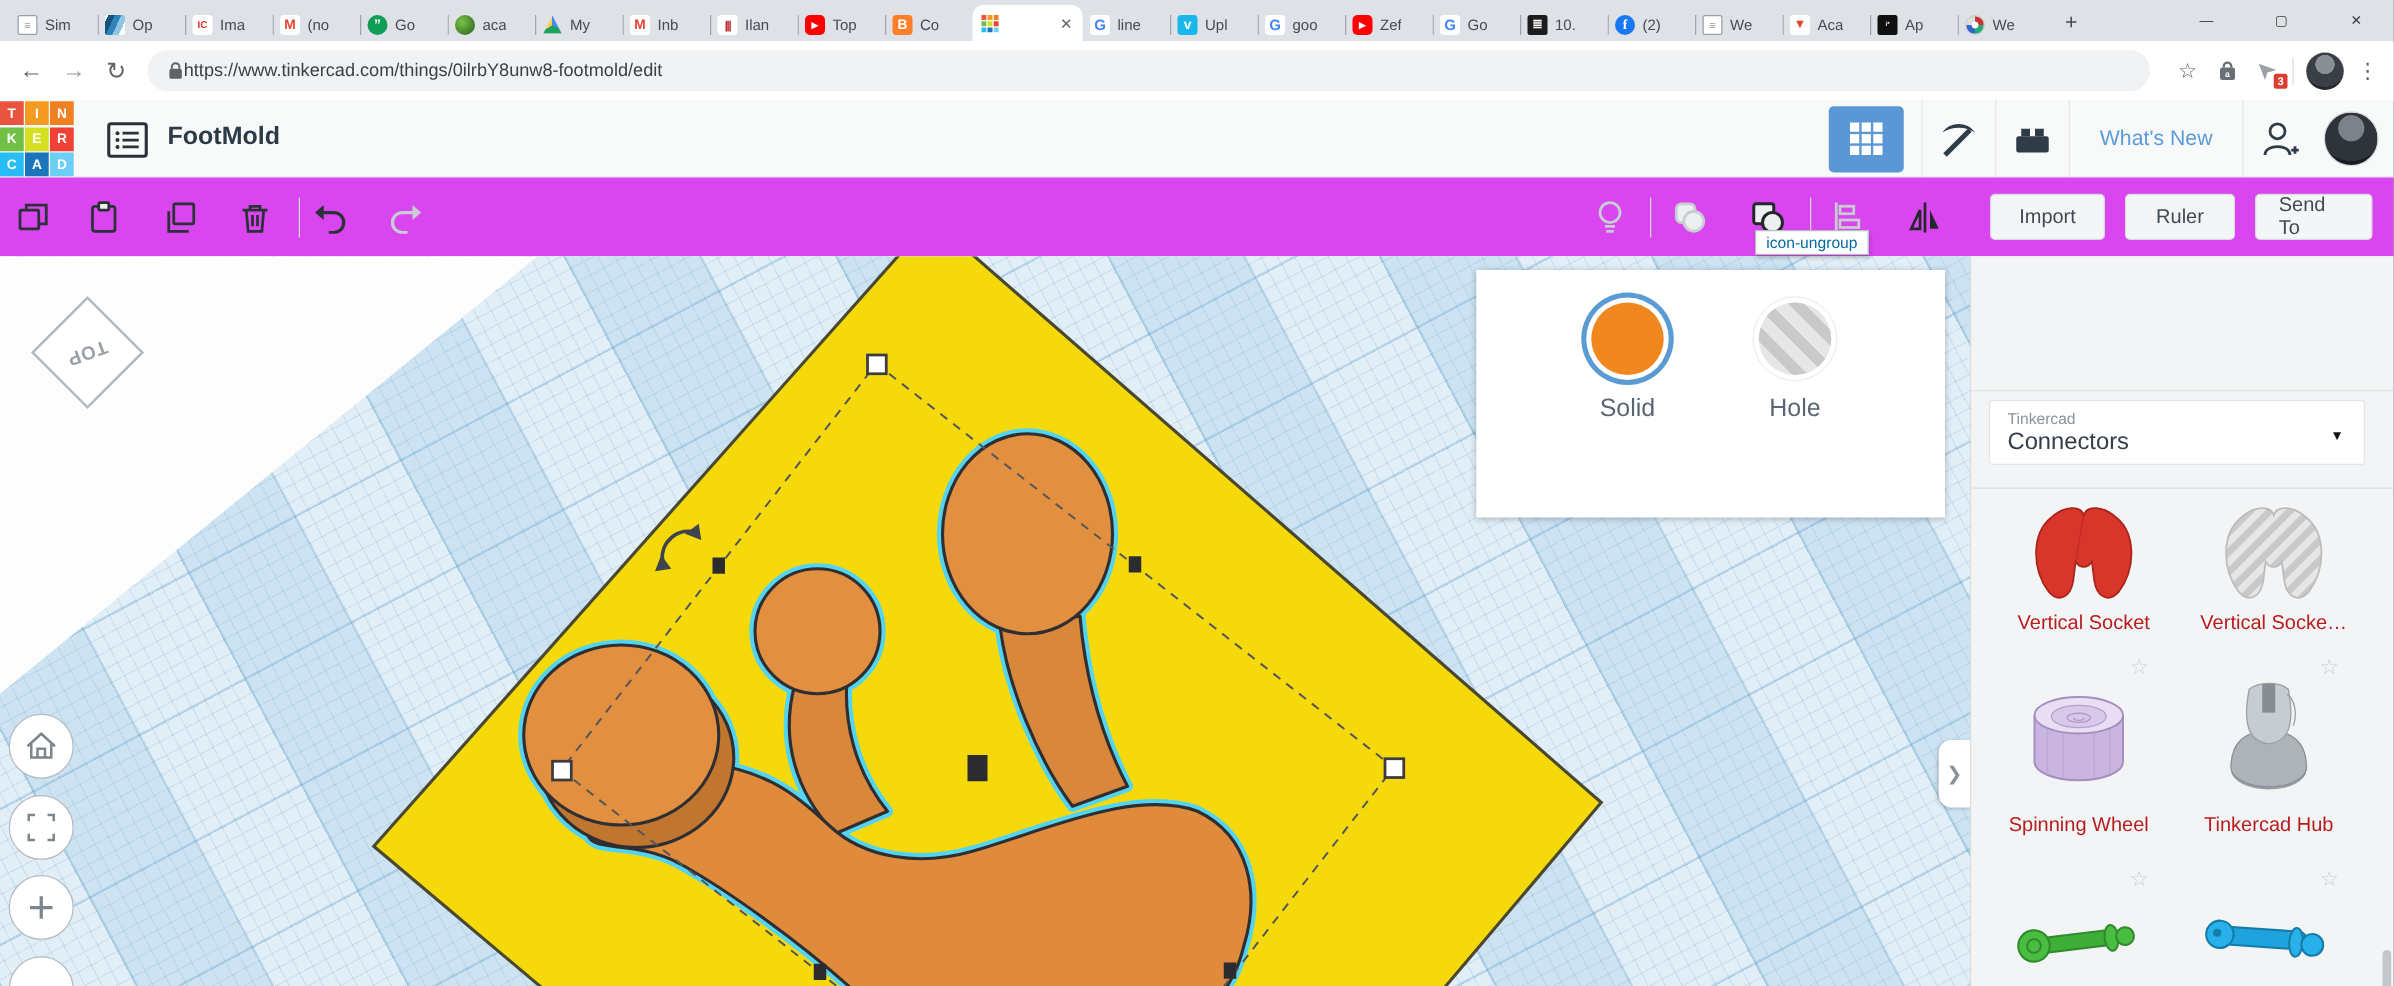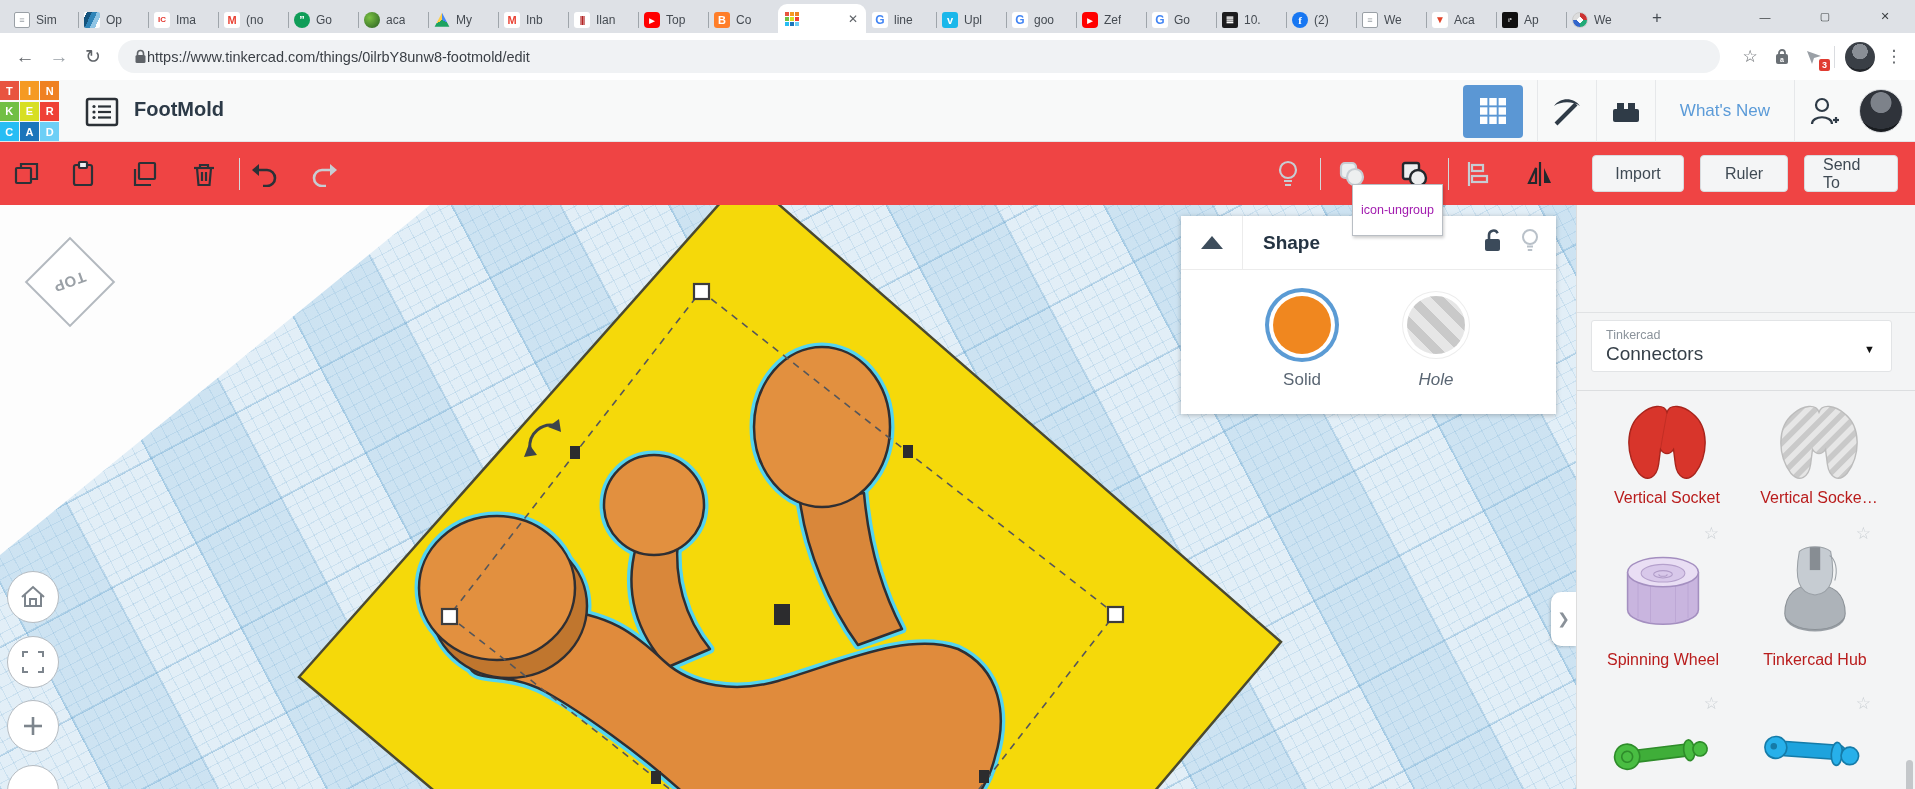--- a/index.html
+++ b/index.html
@@ -59,25 +59,25 @@
   #propsbtn{position:absolute;left:82px;top:15px;width:40px;height:34px;display:flex;align-items:center;justify-content:center;}
   #designtitle{position:absolute;left:134px;top:18px;font-size:20px;font-weight:600;color:#2c3a47;}
   #headerright{position:absolute;right:2px;top:0;height:62px;display:flex;align-items:center;}
   .hdrdiv{width:1px;height:62px;background:#e6e8ea;}
   #gridbtn{width:60px;height:53px;background:#5b97d4;border-radius:4px;margin:0 14px;display:flex;align-items:center;justify-content:center;}
   .hdricon{width:58px;height:62px;display:flex;align-items:center;justify-content:center;}
   #whatsnew{color:#5b9bd8;font-size:17px;padding:0 24px;white-space:nowrap;}
   #hdravatar{width:44px;height:44px;border-radius:50%;margin:0 10px 0 6px;background:radial-gradient(circle at 50% 30%,#7d828a 0 28%,#2f333a 30% 72%,#191c20 73%);border:1px solid #d8dadd;}
 
   
-  #apptoolbar{position:absolute;top:142px;left:0;width:1915px;height:63px;background:#ef4444;}
+  #apptoolbar{position:absolute;top:142px;left:0;width:1915px;height:63px;background:#d946ef;}
   .tbtn{position:absolute;top:10px;width:44px;height:44px;display:flex;align-items:center;justify-content:center;}
   .tdiv{position:absolute;top:16px;width:1px;height:32px;background:#d4d7da;}
   .actionbtn{position:absolute;top:13px;height:37px;padding:0 18px;display:flex;align-items:center;justify-content:center;background:#f4f5f6;border:1px solid #d8dbde;border-radius:4px;color:#3f4a54;font-size:16px;}
-  #tooltip{position:absolute;top:184px;left:1352px;background:#fff;border:1px solid #b9bec4;box-shadow:1px 2px 3px rgba(0,0,0,.2);color:#a21caf;font-size:12.5px;padding:18px 8px;z-index:30;}
+  #tooltip{position:absolute;top:184px;left:1404px;background:#fff;border:1px solid #b9bec4;box-shadow:1px 2px 3px rgba(0,0,0,.2);color:#0369a1;font-size:12.5px;padding:2px 8px;z-index:30;}
 
   
   #canvas{position:absolute;top:205px;left:0;width:1576px;height:584px;overflow:hidden;background-color:#eef5fa;
     background-image:
       repeating-linear-gradient(62deg,rgba(120,180,220,.10) 0 96px,rgba(120,180,220,.28) 96px 192px),
       repeating-linear-gradient(62deg,rgba(49,130,186,.13) 0 1px,transparent 1px 12px),
       repeating-linear-gradient(-28deg,rgba(49,130,186,.13) 0 1px,transparent 1px 12px),
       repeating-linear-gradient(62deg,rgba(49,130,186,.20) 0 2px,transparent 2px 96px),
       repeating-linear-gradient(-28deg,rgba(49,130,186,.20) 0 2px,transparent 2px 96px);}
   #scene{position:absolute;top:0;left:0;}
@@ -88,24 +88,24 @@
 
   
   #shapepanel{position:absolute;top:216px;left:1181px;width:375px;height:198px;background:#fff;box-shadow:0 1px 5px rgba(0,0,0,.25);z-index:20;}
   #sp-head{height:54px;border-bottom:1px solid #ececec;display:flex;align-items:center;}
   #sp-collapse{width:62px;height:54px;border-right:1px solid #ececec;display:flex;align-items:center;justify-content:center;}
   #sp-tri{width:0;height:0;border-left:11px solid transparent;border-right:11px solid transparent;border-bottom:13px solid #3d4d5c;}
   #sp-title{font-size:19px;font-weight:bold;color:#243342;margin-left:20px;}
   #sp-icons{margin-left:auto;display:flex;align-items:center;gap:16px;padding-right:16px;}
   #sp-body{display:flex;justify-content:flex-start;padding-top:26px;}
   .swatchwrap{width:130px;margin-left:56px;display:flex;flex-direction:column;align-items:center;}
-  .swatchwrap + .swatchwrap{margin-left:4px;font-style:italic;}
+  .swatchwrap + .swatchwrap{margin-left:4px;}
   #sw-solid{width:58px;height:58px;border-radius:50%;background:#f0871f;box-shadow:0 0 0 4px #fff,0 0 0 8px #5b9bd4;}
   #sw-hole{width:58px;height:58px;border-radius:50%;background:repeating-linear-gradient(45deg,#c9c9c9 0 9px,#e6e6e6 9px 19px);box-shadow:0 0 0 4px #fff,0 0 0 5px #ededed;}
-  .swlabel{margin-top:16px;font-size:17px;color:#5a6673;}
+  .swlabel{margin-top:16px;font-size:20px;color:#5a6673;}
 
   
   #sidebar{position:absolute;top:205px;left:1576px;width:339px;height:584px;background:#f3f4f5;border-left:1px solid #ddd;overflow:hidden;}
   .tooltile{position:absolute;top:18px;width:140px;display:flex;flex-direction:column;align-items:center;}
   .toollabel{margin-top:10px;font-size:15.5px;color:#3f4a54;}
   #sb-div1{position:absolute;top:107px;left:0;width:339px;height:1px;background:#e0e2e4;}
   #libdrop{position:absolute;top:115px;left:14px;width:301px;height:52px;background:#fff;border:1px solid #e2e4e6;border-radius:3px;padding:7px 14px;}
   #libbrand{font-size:12.5px;color:#8b939b;}
   #libcat{font-size:19px;color:#353f48;margin-top:1px;}
   #libcaret{position:absolute;right:16px;top:22px;font-size:11px;color:#111;}
@@ -495,40 +495,20 @@
           <line x1="3" y1="12" x2="21" y2="12"></line>
         </svg>
     </div>
 
     <div id="collapse">
         <span>❯</span>
       </div>
   </div>
 
   <div id="shapepanel">
-    <div id="sp-head">
-      <div id="sp-collapse">
-          <div id="sp-tri"></div>
-        </div>
-      <div id="sp-title">Shape</div>
-      <div id="sp-icons">
-        <span>
-          <svg width="22" height="26" viewBox="0 0 22 26">
-              <rect x="3" y="11" width="15" height="12" rx="2" fill="#3b4a5a"></rect>
-              <path d="M7,11 V7 a4.5,4.5 0 0 1 8.6,-1.8" stroke="#3b4a5a" stroke-width="2.6" fill="none"></path>
-            </svg>
-        </span>
-        <span>
-          <svg width="20" height="26" viewBox="0 0 20 26" fill="none" stroke="#b9c1c9" stroke-width="2">
-              <circle cx="10" cy="9" r="7"></circle>
-              <path d="M7,18.5 h6 M7.8,22 h4.4"></path>
-            </svg>
-        </span>
-      </div>
-    </div>
     <div id="sp-body">
       <div class="swatchwrap">
         <div id="sw-solid"></div>
         <div class="swlabel">Solid</div>
       </div>
       <div class="swatchwrap">
         <div id="sw-hole"></div>
         <div class="swlabel">Hole</div>
       </div>
     </div>

